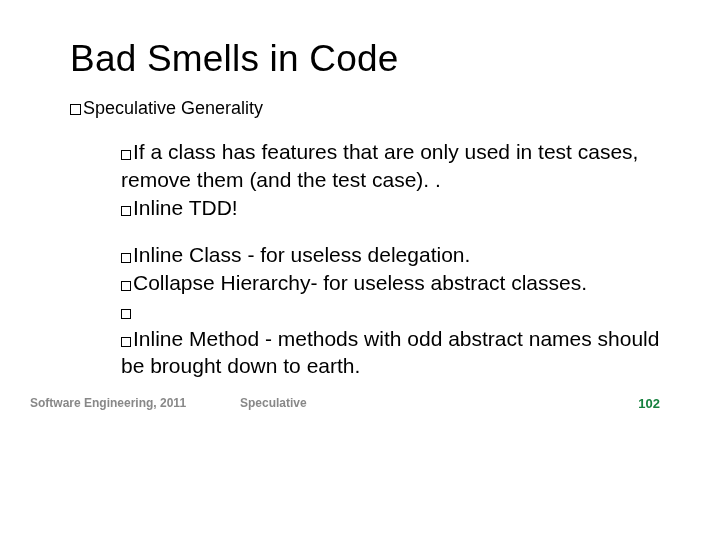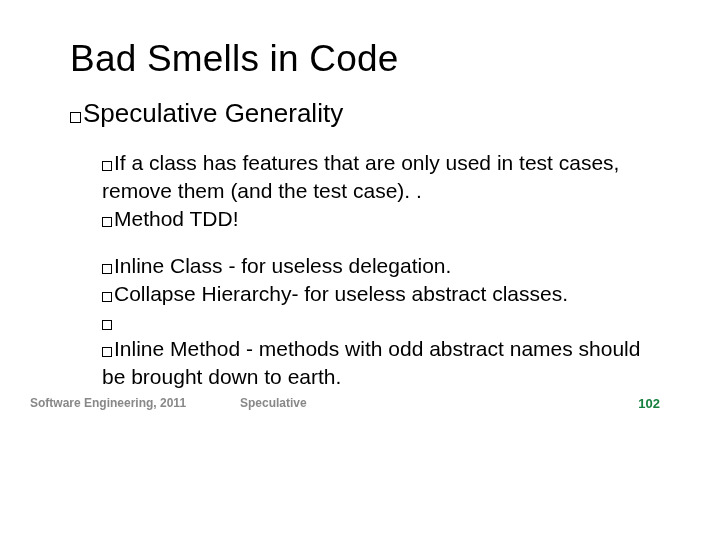--- a/index.html
+++ b/index.html
@@ -23,26 +23,26 @@
   .title {
     font-size: 37px;
     font-weight: normal;
     margin: 0 0 16px 0;
     letter-spacing: 0.2px;
     font-family: Arial, Helvetica, sans-serif;
     color: #000;
   }
   .level1 {
     margin-left: 0;
-    font-size: 26px;
+    font-size: 18px;
     line-height: 1.35;
     margin-bottom: 18px;
   }
   .level2 {
-    margin-left: 32px;
+    margin-left: 51px;
     font-size: 21px;
     line-height: 1.32;
   }
   .block2 {
     margin-bottom: 20px;
   }
   .sq {
     display: inline-block;
     width: 11px;
     height: 11px;
@@ -93,21 +93,21 @@
 
   <div class="level1">
     <span class="sq"></span><span>Speculative Generality</span>
   </div>
 
   <div class="block2">
     <div class="level2">
       <span class="sq2"></span><span>If a class has features that are only used in test cases, remove them (and the test case). .</span>
     </div>
     <div class="level2">
-      <span class="sq2"></span><span>Method TDD!</span>
+      <span class="sq2"></span><span>Inline TDD!</span>
     </div>
   </div>
 
   <div class="block2">
     <div class="level2">
       <span class="sq2"></span><span>Inline Class - for useless delegation.</span>
     </div>
     <div class="level2">
       <span class="sq2"></span><span>Collapse Hierarchy- for useless abstract classes.</span>
     </div>

